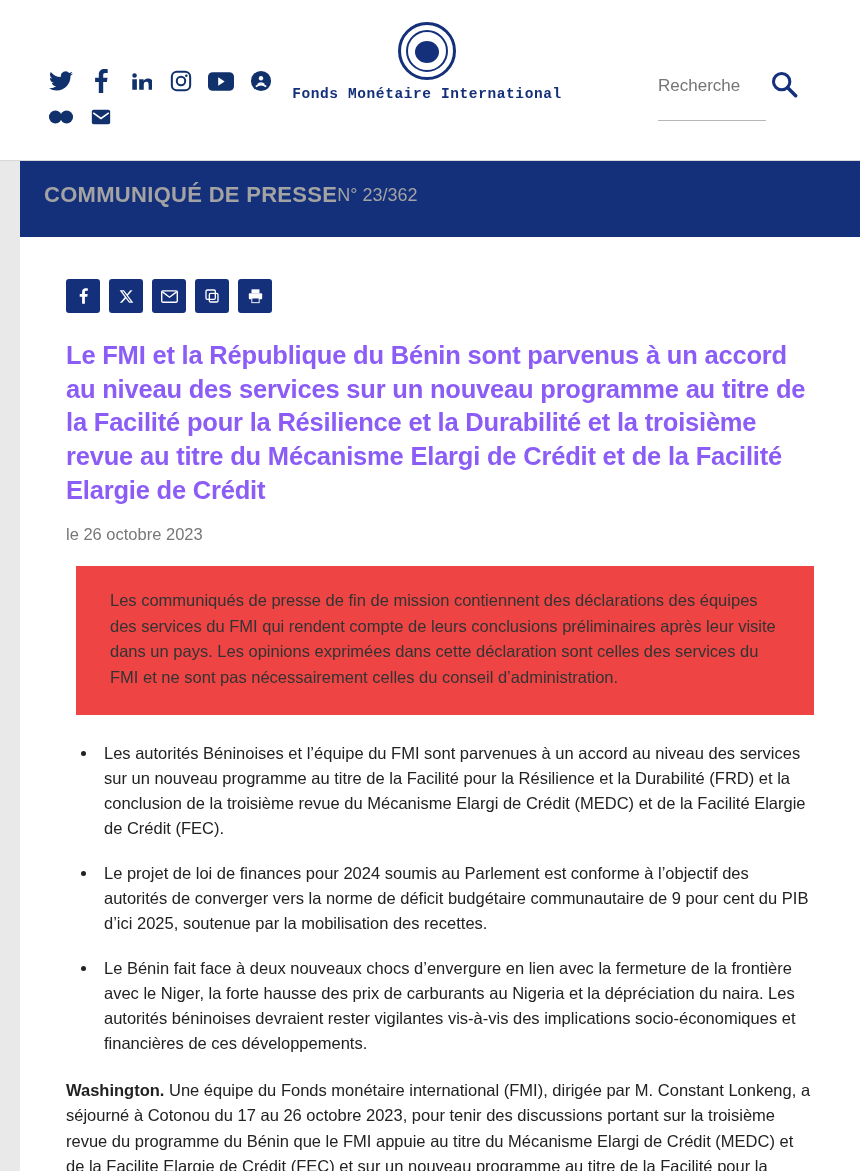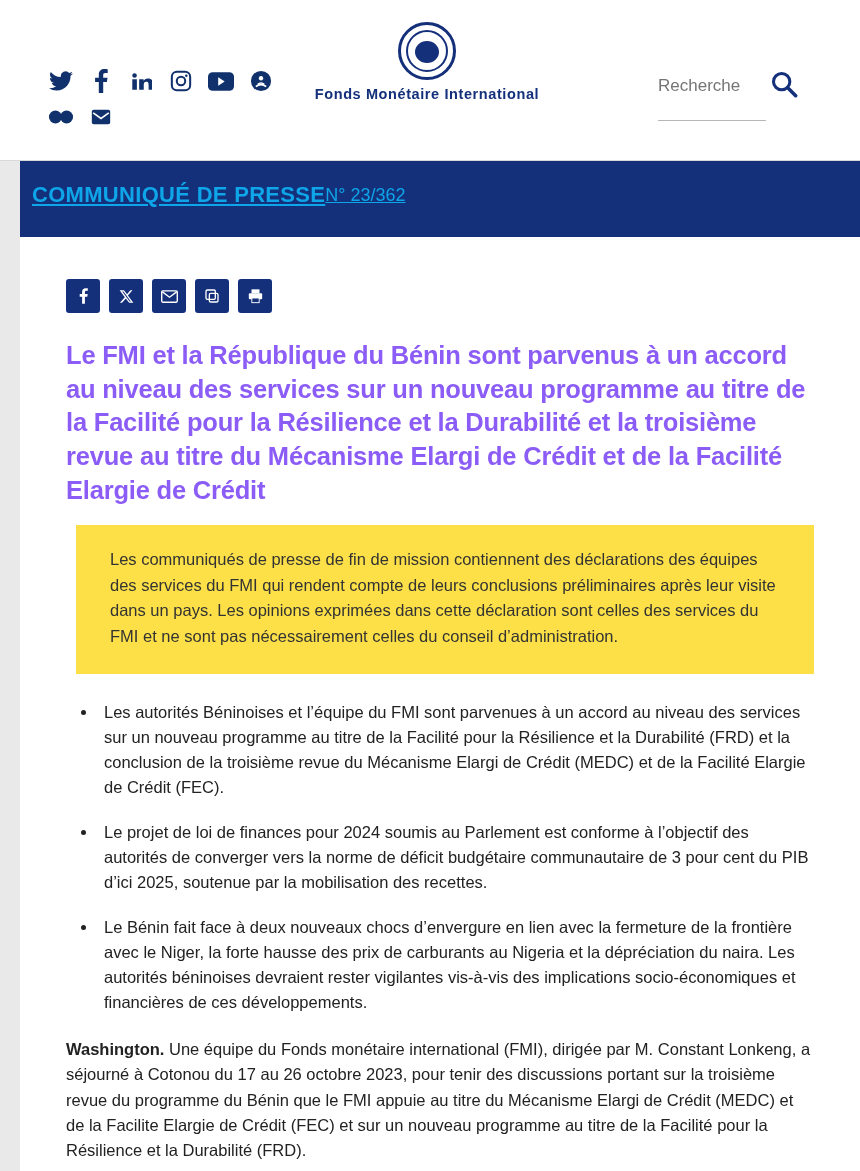--- a/index.html
+++ b/index.html
@@ -54,20 +54,21 @@
   }
   .social .s-icon svg { display: block; }
 
   .brand {
     position: absolute;
     left: 0;
     right: 6px;
     top: 22px;
     text-align: center;
     pointer-events: none;
+    font-family: Liberation Mono, monospace;
   }
   .brand-inner {
     display: inline-block;
     text-align: center;
   }
   .brand-seal {
     width: 58px;
     height: 58px;
     margin: 0 auto 6px auto;
     border-radius: 50%;
@@ -119,25 +120,24 @@
     right: -20px;
     top: -4px;
     color: #14307a;
   }
 
   .banner {
     background: #14307a;
     height: 60px;
     display: flex;
     align-items: center;
-    padding-left: 12px;
-    color: #0ea5e9;
+    padding-left: 24px;
+    color: #a3a3a3;
     margin-left: 20px;
     border-top: 4px solid #14307a;
-    text-decoration: underline;
   }
   .banner-strong {
     font-size: 22px;
     font-weight: bold;
     letter-spacing: 0.3px;
   }
   .banner-num {
     font-size: 18px;
     font-weight: normal;
   }
@@ -178,21 +178,21 @@
     max-width: 780px;
     letter-spacing: -0.2px;
   }
   .date {
     margin: 0 0 22px 16px;
     font-size: 16.5px;
     color: #777777;
   }
   .notebox {
     margin: 0 0 26px 26px;
-    background: #fde047;
+    background: #ef4444;
     padding: 22px 26px 24px 34px;
     font-size: 16.5px;
     line-height: 1.55;
     color: #333333;
     max-width: 740px;
     box-sizing: border-box;
   }
   ul.bullets {
     margin: 0 0 22px 0;
     padding-left: 48px;
@@ -328,25 +328,26 @@
         <svg width="17" height="16" viewBox="0 0 24 24">
             <rect x="6" y="2" width="12" height="6" fill="currentColor"></rect>
             <rect x="2" y="8" width="20" height="9" rx="1.5" fill="currentColor"></rect>
             <rect x="6.5" y="15" width="11" height="7" fill="#14307a" stroke="#fff" stroke-width="1.4"></rect>
           </svg>
       </div>
     </div>
 
     <h1 class="title">Le FMI et la République du Bénin sont parvenus à un accord au niveau des services sur un nouveau programme au titre de la Facilité pour la Résilience et la Durabilité et la troisième revue au titre du Mécanisme Elargi de Crédit et de la Facilité Elargie de Crédit</h1>
 
+    <div class="date">le 26 octobre 2023</div>
 
     <div class="notebox">Les communiqués de presse de fin de mission contiennent des déclarations des équipes des services du FMI qui rendent compte de leurs conclusions préliminaires après leur visite dans un pays. Les opinions exprimées dans cette déclaration sont celles des services du FMI et ne sont pas nécessairement celles du conseil d’administration.</div>
 
     <ul class="bullets">
       <li>Les autorités Béninoises et l’équipe du FMI sont parvenues à un accord au niveau des services sur un nouveau programme au titre de la Facilité pour la Résilience et la Durabilité (FRD) et la conclusion de la troisième revue du Mécanisme Elargi de Crédit (MEDC) et de la Facilité Elargie de Crédit (FEC).</li>
-      <li>Le projet de loi de finances pour 2024 soumis au Parlement est conforme à l’objectif des autorités de converger vers la norme de déficit budgétaire communautaire de 3 pour cent du PIB d’ici 2025, soutenue par la mobilisation des recettes.</li>
+      <li>Le projet de loi de finances pour 2024 soumis au Parlement est conforme à l’objectif des autorités de converger vers la norme de déficit budgétaire communautaire de 9 pour cent du PIB d’ici 2025, soutenue par la mobilisation des recettes.</li>
       <li>Le Bénin fait face à deux nouveaux chocs d’envergure en lien avec la fermeture de la frontière avec le Niger, la forte hausse des prix de carburants au Nigeria et la dépréciation du naira. Les autorités béninoises devraient rester vigilantes vis-à-vis des implications socio-économiques et financières de ces développements.</li>
     </ul>
 
     <p class="body"><b>Washington.</b><span> Une équipe du Fonds monétaire international (FMI), dirigée par M. Constant Lonkeng, a séjourné à Cotonou du 17 au 26 octobre 2023, pour tenir des discussions portant sur la troisième revue du programme du Bénin que le FMI appuie au titre du Mécanisme Elargi de Crédit (MEDC) et de la Facilite Elargie de Crédit (FEC) et sur un nouveau programme au titre de la Facilité pour la Résilience et la Durabilité (FRD).</span></p>
 
   </div>
 </div>
 
 </body></html>

